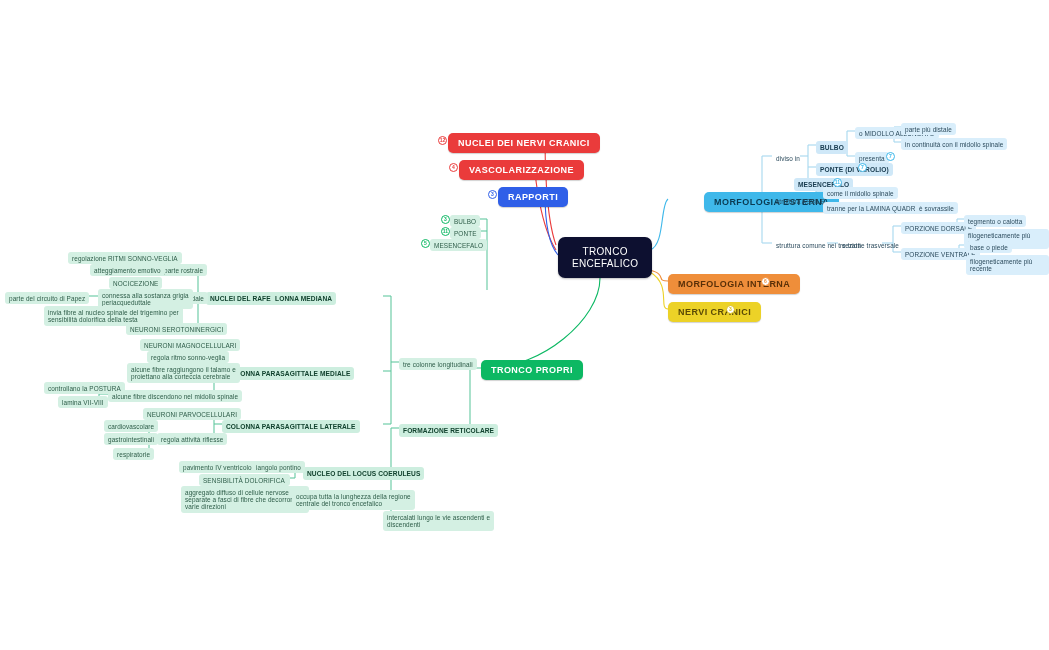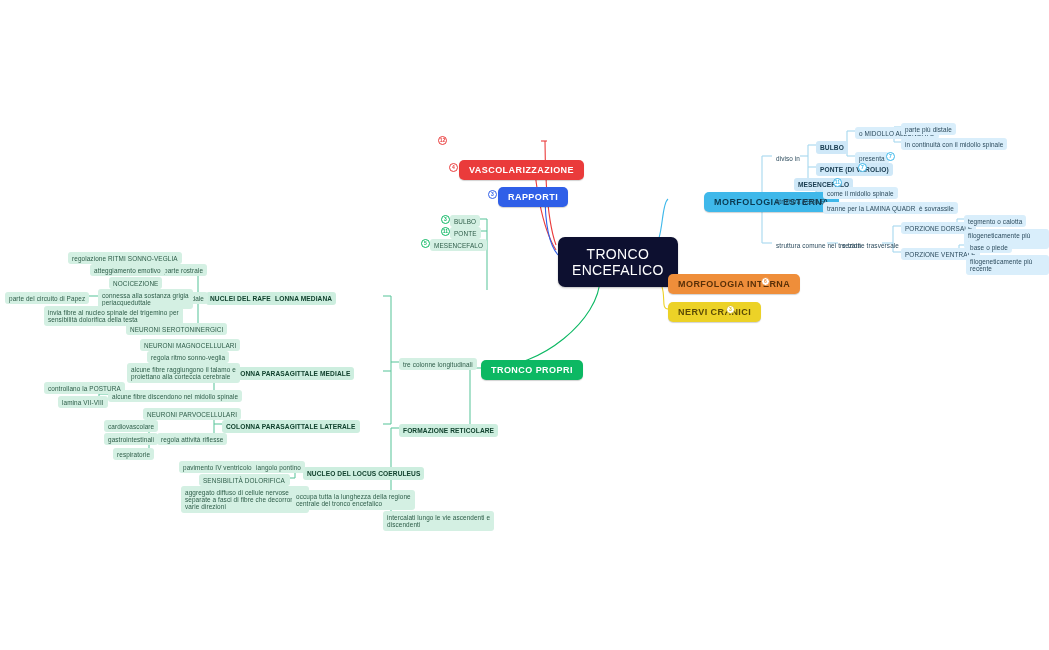--- a/index.html
+++ b/index.html
@@ -24,21 +24,21 @@
     position: absolute;
     white-space: nowrap;
     line-height: 1.15;
   }
   
   .root {
     background: #0d1030;
     color: #ffffff;
     border-radius: 7px;
     padding: 9px 14px;
-    font-size: 14px;
+    font-size: 10px;
     font-weight: 400;
     text-align: center;
     letter-spacing: .3px;
     white-space: pre-line;
     box-shadow: 0 1px 2px rgba(0,0,0,.25);
   }
   
   .l1 {
     border-radius: 5px;
     padding: 5px 10px;
@@ -226,20 +226,21 @@
       <path d="M295,478 L 287,478" stroke="#63c9a0"></path>
       <path d="M258,465 L 248,465" stroke="#63c9a0"></path>
       <path d="M272,478 L 264,478" stroke="#63c9a0"></path>
       <path d="M292,497 L 284,497" stroke="#63c9a0"></path>
     </g>
   </svg>
 
   <div class="node root" style="left:558px; top:237px;">TRONCO
 ENCEFALICO</div>
 
+  <div class="node l1 red" style="left:448px; top:133px;">NUCLEI DEI NERVI CRANICI</div>
   <div class="badge red" style="left:438px; top:136px;">12</div>
 
   <div class="node l1 red" style="left:459px; top:160px;">VASCOLARIZZAZIONE</div>
   <div class="badge red" style="left:449px; top:163px;">4</div>
 
   <div class="node l1 blue" style="left:498px; top:187px;">RAPPORTI</div>
   <div class="badge blue" style="left:488px; top:190px;">3</div>
 
   <div class="node l1 cyan" style="left:668px; top:192px;">MORFOLOGIA ESTERNA</div>
 

